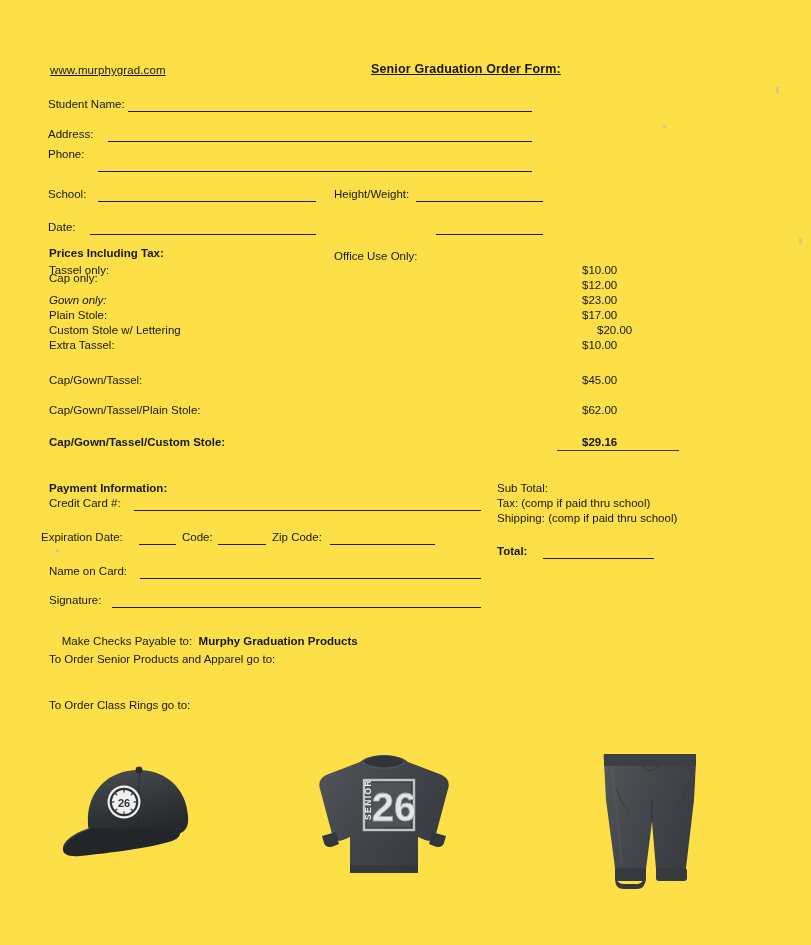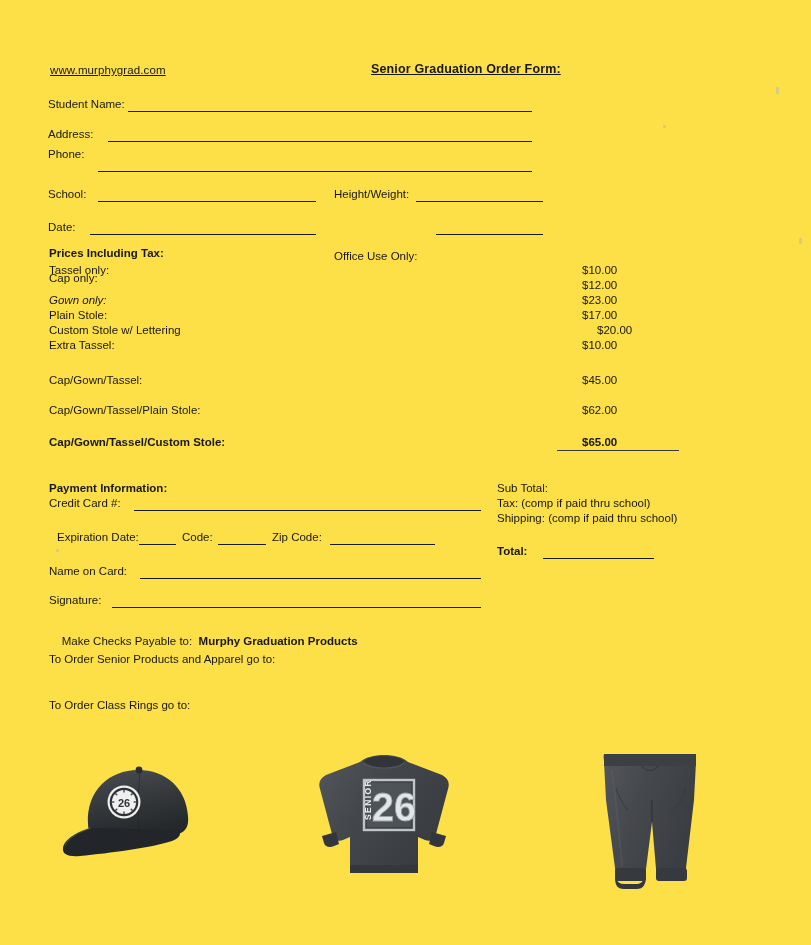--- a/index.html
+++ b/index.html
@@ -94,29 +94,29 @@
   <div class="t" style="left:49px; top:339px;">Extra Tassel:</div>
   <div class="t" style="left:582px; top:339px;">$10.00</div>
 
   <div class="t" style="left:49px; top:374px;">Cap/Gown/Tassel:</div>
   <div class="t" style="left:582px; top:374px;">$45.00</div>
 
   <div class="t" style="left:49px; top:404px;">Cap/Gown/Tassel/Plain Stole:</div>
   <div class="t" style="left:582px; top:404px;">$62.00</div>
 
   <div class="t b" style="left:49px; top:436px;">Cap/Gown/Tassel/Custom Stole:</div>
-  <div class="t b" style="left:582px; top:436px;">$65.00</div>
+  <div class="t b" style="left:582px; top:436px;">$29.16</div>
   <div class="rule soft" style="left:557px; top:450px; width:122px;"></div>
 
   <div class="t b" style="left:49px; top:482px;">Payment Information:</div>
 
   <div class="t" style="left:49px; top:497px;">Credit Card #:</div>
   <div class="rule" style="left:134px; top:510px; width:347px;"></div>
 
-  <div class="t" style="left:57px; top:531px;">Expiration Date:</div>
+  <div class="t" style="left:41px; top:531px;">Expiration Date:</div>
   <div class="rule" style="left:139px; top:544px; width:37px;"></div>
 
   <div class="t" style="left:182px; top:531px;">Code:</div>
   <div class="rule" style="left:218px; top:544px; width:48px;"></div>
 
   <div class="t" style="left:272px; top:531px;">Zip Code:</div>
   <div class="rule" style="left:330px; top:544px; width:105px;"></div>
 
   <div class="t" style="left:49px; top:565px;">Name on Card:</div>
   <div class="rule" style="left:140px; top:578px; width:341px;"></div>

